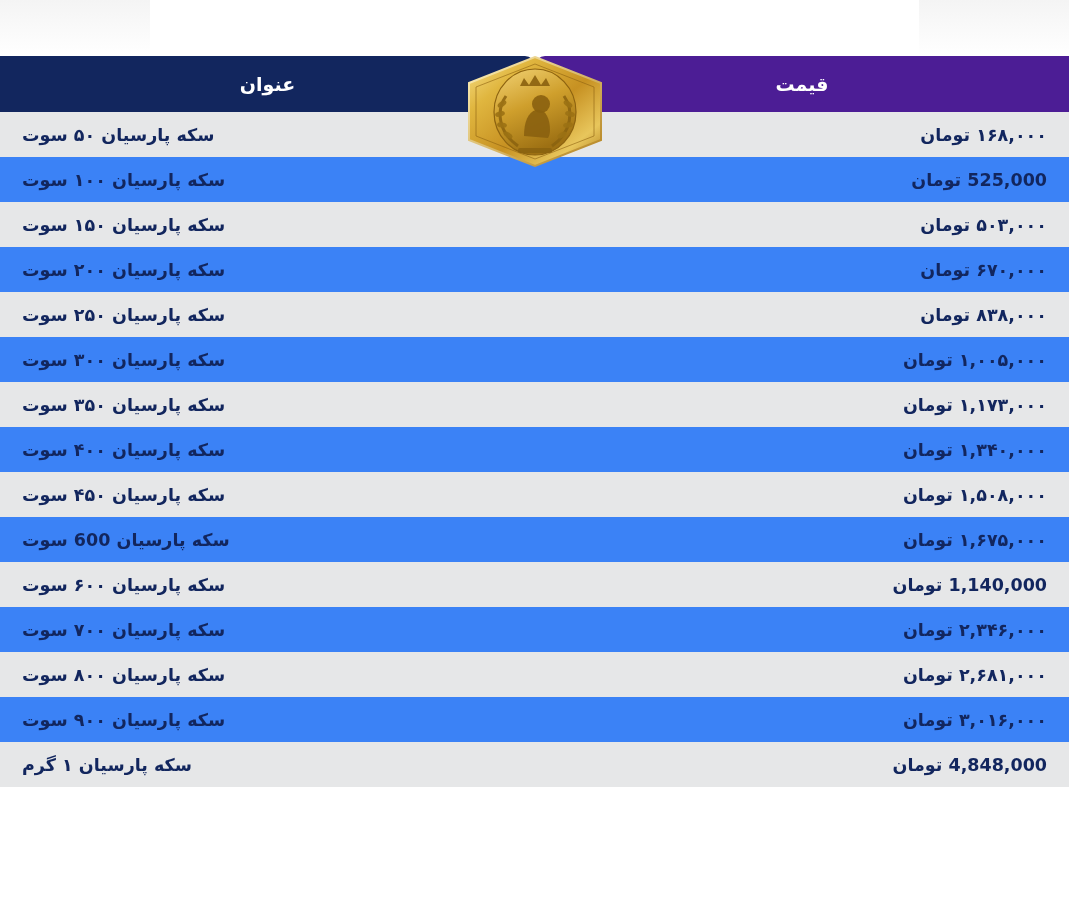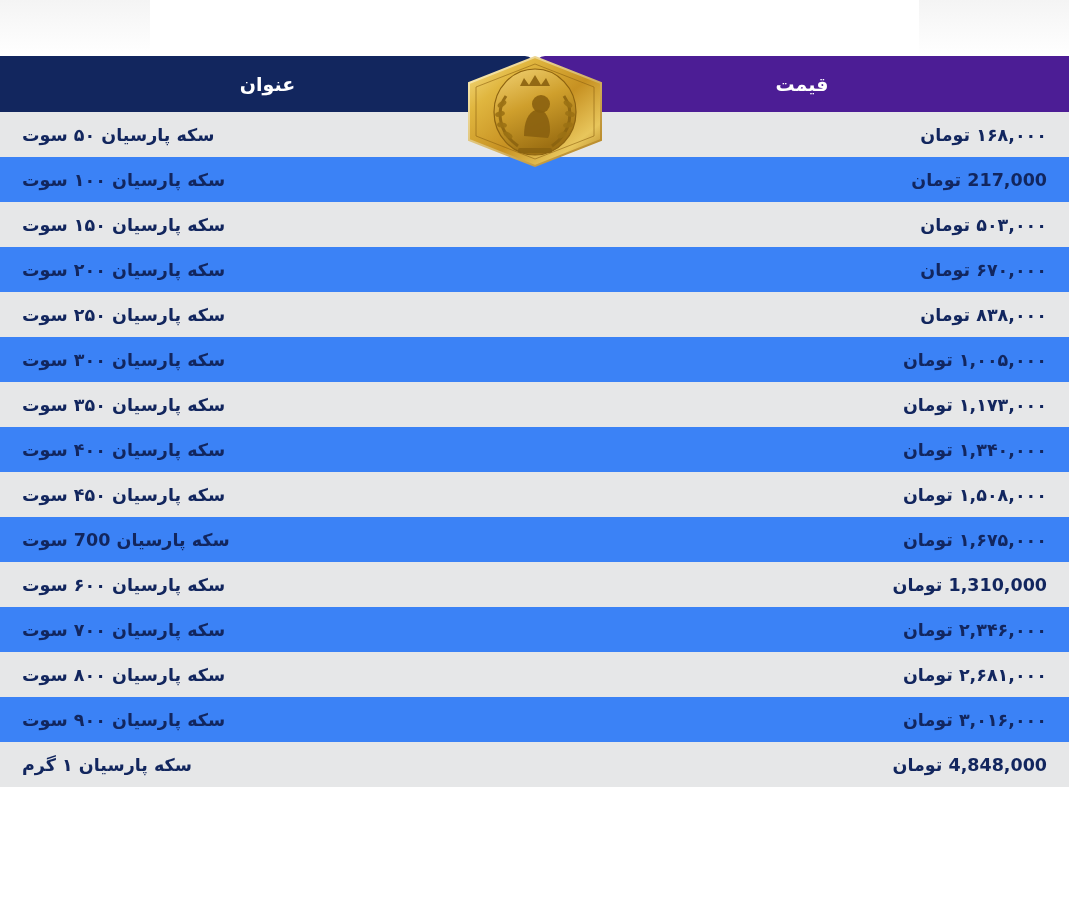--- a/index.html
+++ b/index.html
@@ -110,21 +110,21 @@
           <th class="col-price" style="width:534px;">قیمت</th>
           <th class="col-title" style="width:535px;">عنوان</th>
         </tr>
       </thead>
       <tbody id="price-rows">
           <tr class="row-odd">
             <td class="cell-price">۱۶۸,۰۰۰ تومان</td>
             <td class="cell-title">سکه پارسیان ۵۰ سوت</td>
           </tr>
           <tr class="row-even">
-            <td class="cell-price">217,000 تومان</td>
+            <td class="cell-price">525,000 تومان</td>
             <td class="cell-title">سکه پارسیان ۱۰۰ سوت</td>
           </tr>
           <tr class="row-odd">
             <td class="cell-price">۵۰۳,۰۰۰ تومان</td>
             <td class="cell-title">سکه پارسیان ۱۵۰ سوت</td>
           </tr>
           <tr class="row-even">
             <td class="cell-price">۶۷۰,۰۰۰ تومان</td>
             <td class="cell-title">سکه پارسیان ۲۰۰ سوت</td>
           </tr>
@@ -143,24 +143,24 @@
           <tr class="row-even">
             <td class="cell-price">۱,۳۴۰,۰۰۰ تومان</td>
             <td class="cell-title">سکه پارسیان ۴۰۰ سوت</td>
           </tr>
           <tr class="row-odd">
             <td class="cell-price">۱,۵۰۸,۰۰۰ تومان</td>
             <td class="cell-title">سکه پارسیان ۴۵۰ سوت</td>
           </tr>
           <tr class="row-even">
             <td class="cell-price">۱,۶۷۵,۰۰۰ تومان</td>
-            <td class="cell-title">سکه پارسیان 700 سوت</td>
-          </tr>
-          <tr class="row-odd">
-            <td class="cell-price">1,310,000 تومان</td>
+            <td class="cell-title">سکه پارسیان 600 سوت</td>
+          </tr>
+          <tr class="row-odd">
+            <td class="cell-price">1,140,000 تومان</td>
             <td class="cell-title">سکه پارسیان ۶۰۰ سوت</td>
           </tr>
           <tr class="row-even">
             <td class="cell-price">۲,۳۴۶,۰۰۰ تومان</td>
             <td class="cell-title">سکه پارسیان ۷۰۰ سوت</td>
           </tr>
           <tr class="row-odd">
             <td class="cell-price">۲,۶۸۱,۰۰۰ تومان</td>
             <td class="cell-title">سکه پارسیان ۸۰۰ سوت</td>
           </tr>

